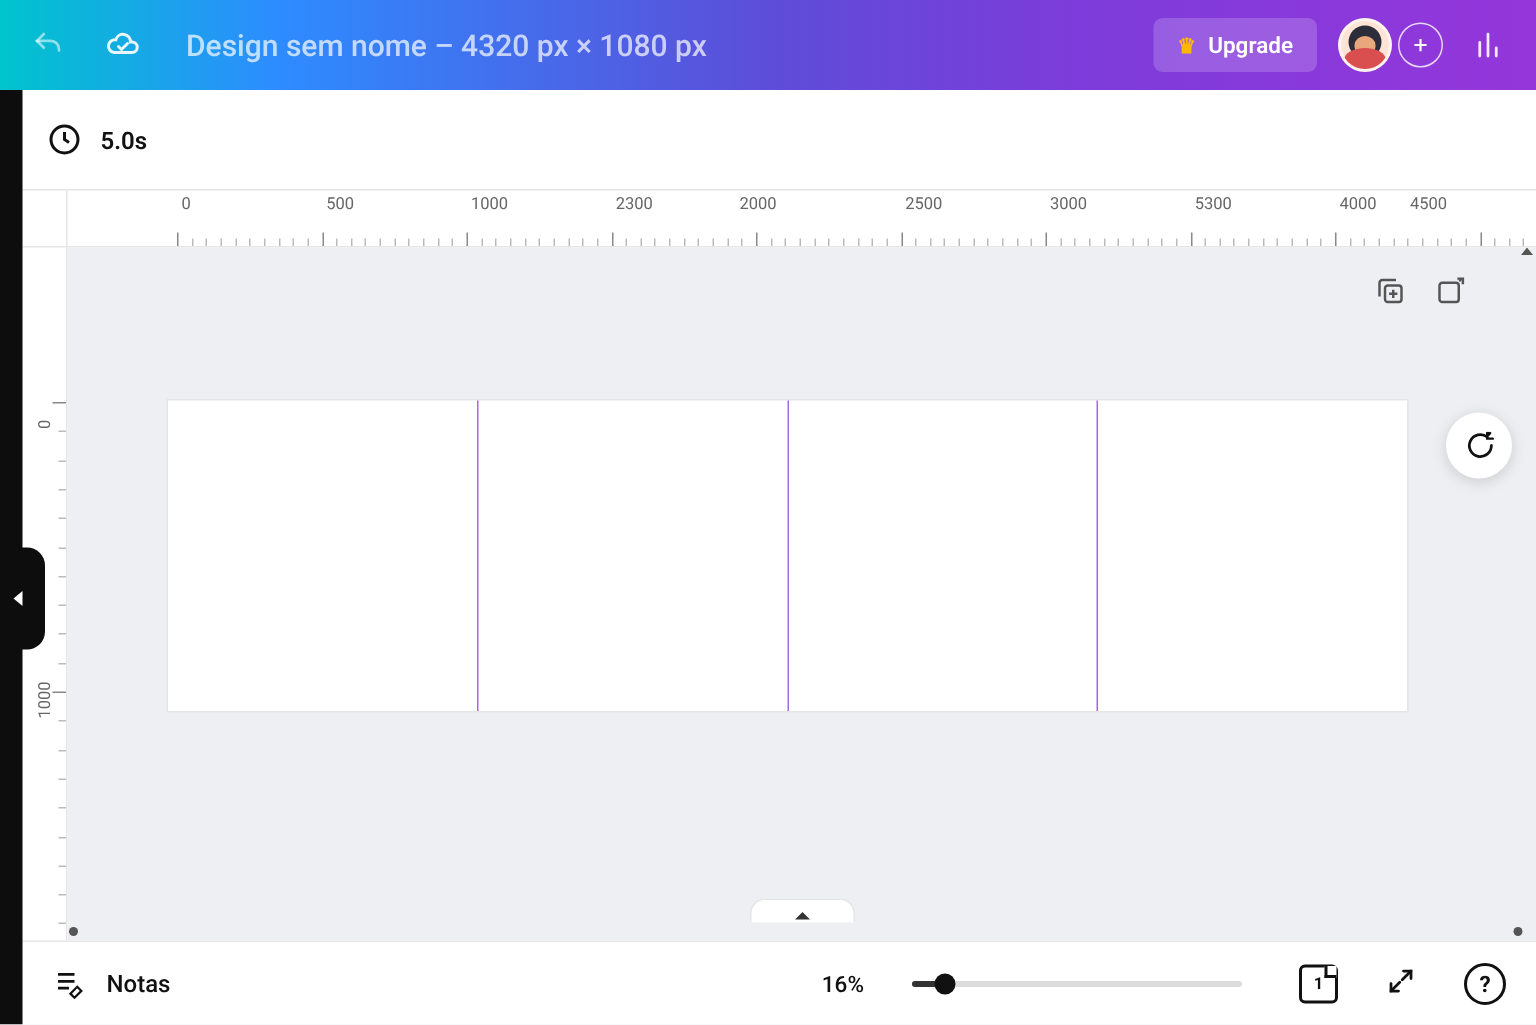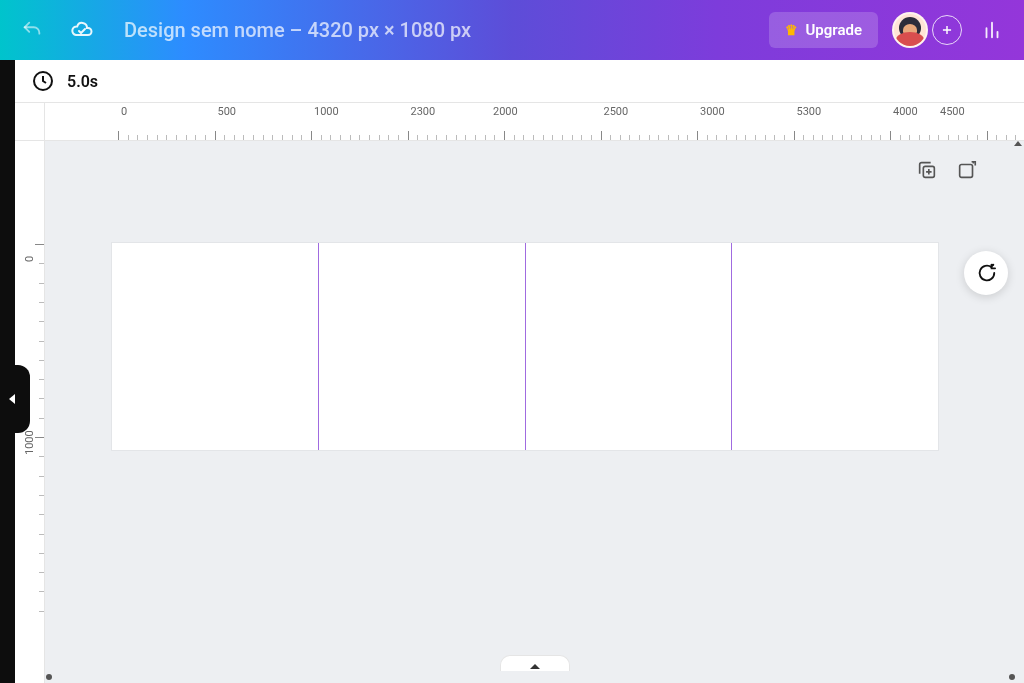--- a/index.html
+++ b/index.html
@@ -66,21 +66,21 @@
   background: #0d0d0d; border-radius: 0 12px 12px 0;
   display: flex; align-items: center; justify-content: center;
   color: #fff;
 }
 .chev-left { width: 0; height: 0; border-right: 6px solid #fff; border-top: 5px solid transparent; border-bottom: 5px solid transparent; margin-left:-6px; }
 
 .main { flex: 1; display: flex; flex-direction: column; }
 
 
 .timing-bar {
-  height: 43px; border-bottom: 1px solid #e5e5e5;
+  height: 67px; border-bottom: 1px solid #e5e5e5;
   display: flex; align-items: center; padding: 0 16px; gap: 12px;
   color: #111;
 }
 .timing-bar svg { flex-shrink: 0; }
 .time-val { font-weight: 600; font-size: 16px; }
 
 
 .rulers-row { display: flex; height: 38px; border-bottom: 1px solid #e5e5e5; }
 .ruler-corner { width: 30px; border-right: 1px solid #e5e5e5; }
 .ruler-h { flex: 1; position: relative; overflow: hidden; font-size: 11px; color: #666; }
@@ -421,14 +421,35 @@
               <div class="up-chev"></div>
             </div>
         </div>
         <div class="hscroll">
           <div class="dot-l"></div>
             <div class="dot-r"></div>
         </div>
       </div>
     </div>
 
+    <div class="footer">
+      <svg width="22" height="22" viewBox="0 0 24 24" fill="none" stroke="currentColor" stroke-width="2">
+          <path d="M4 5h12M4 10h12M4 15h8"></path>
+          <path d="M18 14l3 3-5 5-3-3z" stroke-width="1.6"></path>
+        </svg>
+      <span class="notes-lbl">Notas</span>
+      <div class="f-spacer"></div>
+      <span class="zoom-lbl">16%</span>
+      <div class="slider">
+        <div class="fill"></div>
+          <div class="knob"></div>
+      </div>
+      <div class="page-ind">1</div>
+      <div class="expand-btn">
+        <svg width="20" height="20" viewBox="0 0 24 24" fill="none" stroke="currentColor" stroke-width="2.2" stroke-linecap="round">
+            <path d="M4 14v6h6M20 10V4h-6"></path>
+            <path d="M4 20l7-7M20 4l-7 7"></path>
+          </svg>
+      </div>
+      <div class="help-btn">?</div>
+    </div>
   </div>
 </div>
 
 </body></html>

